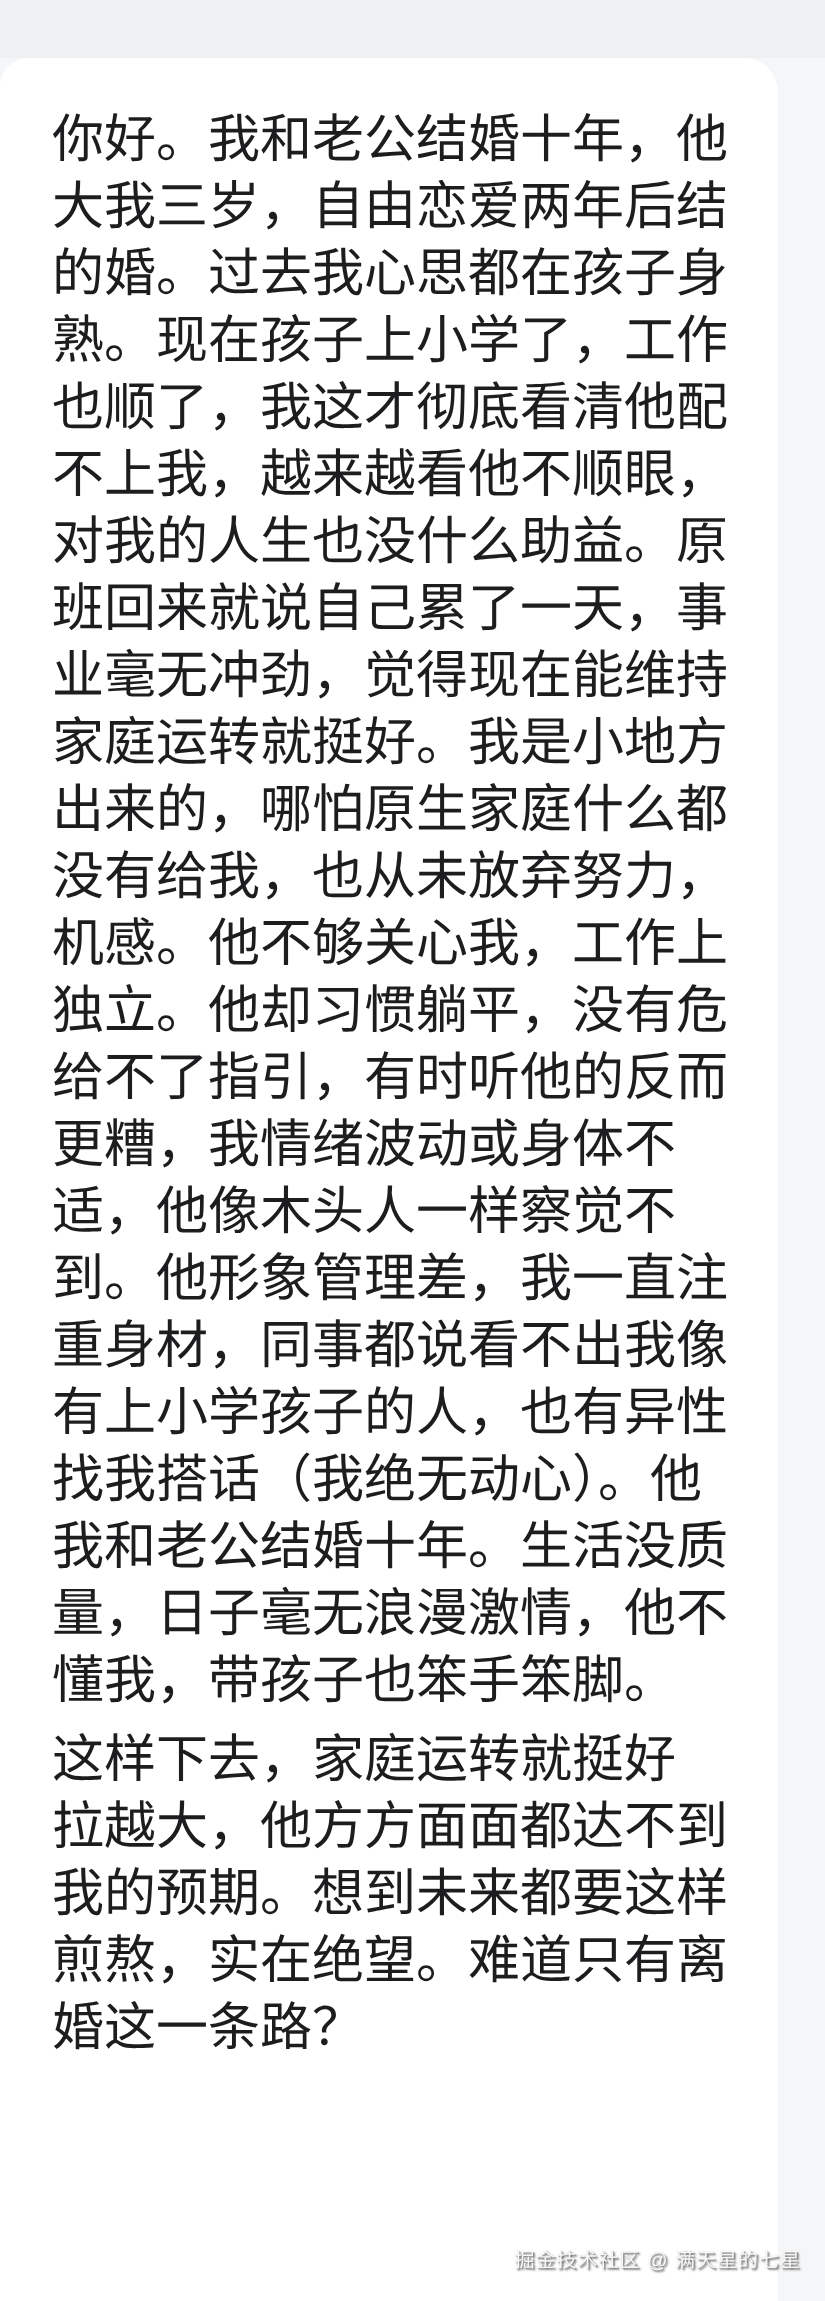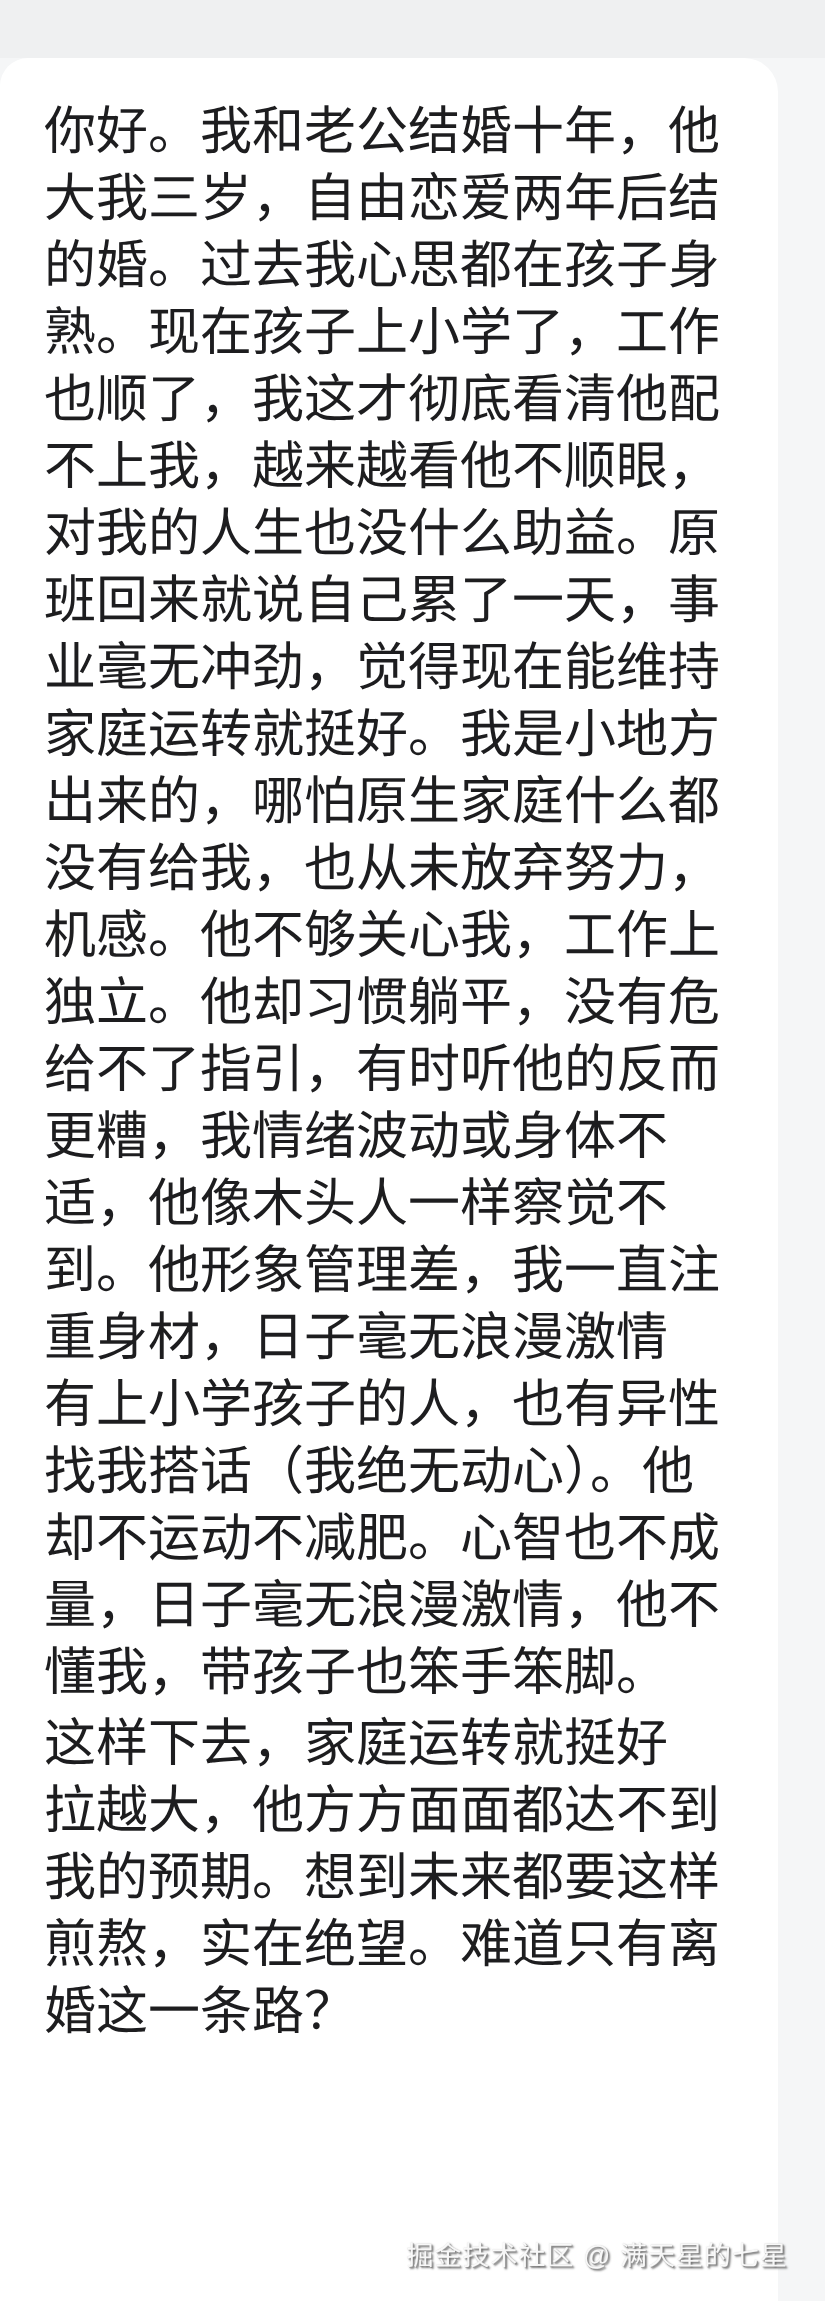--- a/index.html
+++ b/index.html
@@ -38,32 +38,32 @@
     border-radius: 28px 34px 0 0;
   }
   .text-block {
     padding: 36px 24px 0 40px;
     font-size: 52px;
     line-height: 67px;
     color: #1d1d1f;
     text-align: left;
   }
   .paragraph {
-    margin: 4px;
+    margin: 12px;
   }
   .text-line {
     white-space: nowrap;
     height: 67px;
   }
   
   .watermark {
     position: absolute;
-    right: 37px;
+    right: 24px;
     bottom: 28px;
-    font-size: 27px;
+    font-size: 20px;
     letter-spacing: 1px;
     color: rgba(252, 252, 252, 0.95);
     text-shadow:
       2px 2px 2px rgba(105, 105, 105, 0.9),
       1px 1px 0 rgba(140, 140, 140, 0.55),
       0 0 1px rgba(160, 160, 160, 0.5);
     white-space: nowrap;
   }
 </style>
 </head>
@@ -85,24 +85,24 @@
           <div class="text-line">业毫无冲劲，觉得现在能维持</div>
           <div class="text-line">家庭运转就挺好。我是小地方</div>
           <div class="text-line">出来的，哪怕原生家庭什么都</div>
           <div class="text-line">没有给我，也从未放弃努力，</div>
           <div class="text-line">机感。他不够关心我，工作上</div>
           <div class="text-line">独立。他却习惯躺平，没有危</div>
           <div class="text-line">给不了指引，有时听他的反而</div>
           <div class="text-line">更糟，我情绪波动或身体不</div>
           <div class="text-line">适，他像木头人一样察觉不</div>
           <div class="text-line">到。他形象管理差，我一直注</div>
-          <div class="text-line">重身材，日子毫无浪漫激情</div>
+          <div class="text-line">重身材，同事都说看不出我像</div>
           <div class="text-line">有上小学孩子的人，也有异性</div>
           <div class="text-line">找我搭话（我绝无动心）。他</div>
-          <div class="text-line">却不运动不减肥。心智也不成</div>
+          <div class="text-line">我和老公结婚十年。生活没质</div>
           <div class="text-line">量，日子毫无浪漫激情，他不</div>
           <div class="text-line">懂我，带孩子也笨手笨脚。</div>
         </div>
       <div class="paragraph">
           <div class="text-line">这样下去，家庭运转就挺好</div>
           <div class="text-line">拉越大，他方方面面都达不到</div>
           <div class="text-line">我的预期。想到未来都要这样</div>
           <div class="text-line">煎熬，实在绝望。难道只有离</div>
           <div class="text-line">婚这一条路？</div>
         </div>

